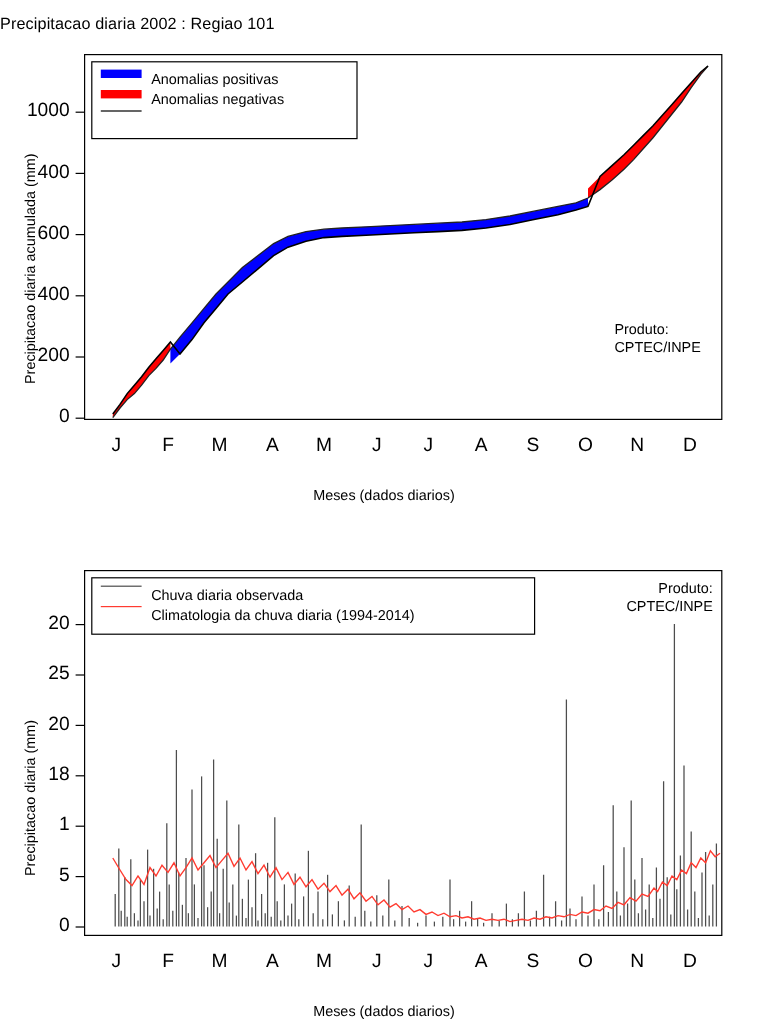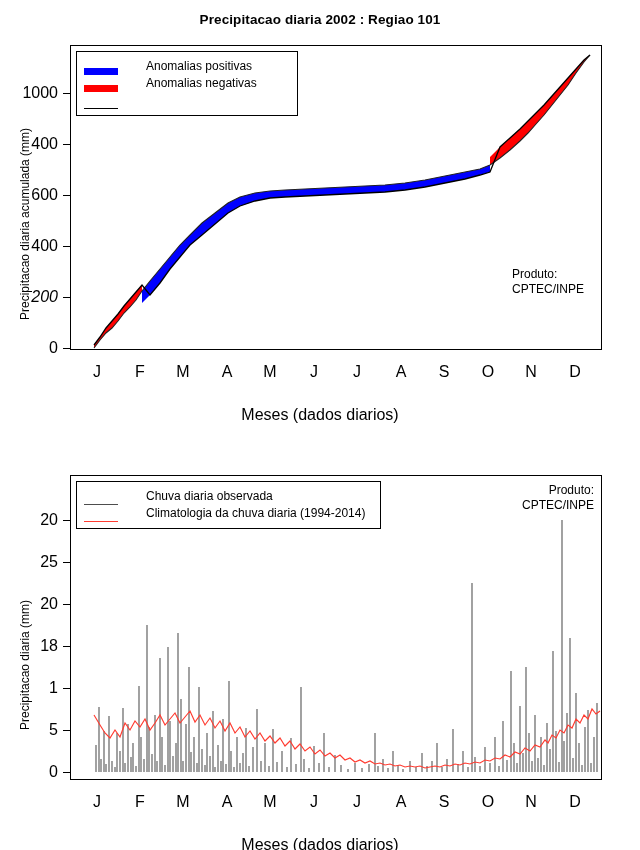--- a/index.html
+++ b/index.html
@@ -10,48 +10,48 @@
     color:#000;
     overflow:hidden;
   }
   .page{position:relative;width:640px;height:850px;}
 
   
   #panel-top{position:absolute;left:0;top:0;width:640px;height:430px;}
   #panel-bottom{position:absolute;left:0;top:430px;width:640px;height:420px;}
 
   .chart-title{
-    position:absolute;width:100%;text-align:center;
-    font-weight:bold;font-size:13.5px;top:12px;letter-spacing:0.1px;
+    position:absolute;width:100%;
+    font-weight:normal;font-size:13.5px;top:12px;letter-spacing:0.1px;
   }
 
   .ylabel{
     position:absolute;
     transform-origin:0 0;
     transform:rotate(-90deg);
     font-size:12px;white-space:nowrap;
   }
   .xlabel{
-    position:absolute;width:100%;text-align:center;font-size:16px;
+    position:absolute;width:100%;text-align:center;font-size:12px;
   }
 
   .plotbox{position:absolute;}
   .plot-frame{position:absolute;inset:0;border:1px solid #000;box-sizing:border-box;}
 
   .tick-label{position:absolute;font-size:16px;}
   .ytick{text-align:right;transform:translateY(-50%);}
   .xtick{text-align:center;transform:translateX(-50%);}
 
   .tickmark{position:absolute;background:#000;}
 
   .legend{
     position:absolute;background:#fff;border:1px solid #000;
     box-sizing:border-box;padding:6px 9px 6px 7px;
   }
-  .legend-row{display:flex;align-items:flex-end;height:17px;gap:20px;}
+  .legend-row{display:flex;align-items:flex-start;height:17px;}
   .legend-key{width:34px;height:0;margin-right:8px;flex:0 0 34px;}
   .legend-text{font-size:12px;line-height:17px;white-space:nowrap;}
 
   .produto{position:absolute;font-size:12px;line-height:15px;white-space:nowrap;}
 
   svg{display:block;overflow:visible;}
 </style>
 </head>
 <body>
 
@@ -105,21 +105,21 @@
       </svg>
 
       <div class="tickmark" style="left:-7px;top:303px;width:7px;height:1px;"></div>
       <div class="tickmark" style="left:-7px;top:252px;width:7px;height:1px;"></div>
       <div class="tickmark" style="left:-7px;top:201px;width:7px;height:1px;"></div>
       <div class="tickmark" style="left:-7px;top:150px;width:7px;height:1px;"></div>
       <div class="tickmark" style="left:-7px;top:99px;width:7px;height:1px;"></div>
       <div class="tickmark" style="left:-7px;top:48px;width:7px;height:1px;"></div>
 
       <div class="tick-label ytick" style="left:-50px;top:303px;width:38px;">0</div>
-      <div class="tick-label ytick" style="left:-50px;top:252px;width:38px;font-style:italic;">200</div>
+      <div class="tick-label ytick" style="left:-50px;top:252px;width:38px;">200</div>
       <div class="tick-label ytick" style="left:-50px;top:201px;width:38px;">400</div>
       <div class="tick-label ytick" style="left:-50px;top:150px;width:38px;">600</div>
       <div class="tick-label ytick" style="left:-50px;top:99px;width:38px;">400</div>
       <div class="tick-label ytick" style="left:-50px;top:48px;width:38px;">1000</div>
 
       <div class="tick-label xtick" style="left:27px;top:318px;width:30px;">J</div>
       <div class="tick-label xtick" style="left:70px;top:318px;width:30px;">F</div>
       <div class="tick-label xtick" style="left:113px;top:318px;width:30px;">M</div>
       <div class="tick-label xtick" style="left:157px;top:318px;width:30px;">A</div>
       <div class="tick-label xtick" style="left:200px;top:318px;width:30px;">M</div>
@@ -349,21 +349,21 @@
       <div class="tick-label xtick" style="left:157px;top:318px;width:30px;">A</div>
       <div class="tick-label xtick" style="left:200px;top:318px;width:30px;">M</div>
       <div class="tick-label xtick" style="left:244px;top:318px;width:30px;">J</div>
       <div class="tick-label xtick" style="left:287px;top:318px;width:30px;">J</div>
       <div class="tick-label xtick" style="left:331px;top:318px;width:30px;">A</div>
       <div class="tick-label xtick" style="left:374px;top:318px;width:30px;">S</div>
       <div class="tick-label xtick" style="left:418px;top:318px;width:30px;">O</div>
       <div class="tick-label xtick" style="left:461px;top:318px;width:30px;">N</div>
       <div class="tick-label xtick" style="left:505px;top:318px;width:30px;">D</div>
 
-      <div class="legend" style="left:6px;top:6px;width:305px;">
+      <div class="legend" style="left:6px;top:6px;width:370px;">
         <div class="legend-row">
           <span class="legend-key" style="border-top:1.3px solid #4d4d4d;"></span>
           <span class="legend-text">Chuva diaria observada</span>
         </div>
         <div class="legend-row">
           <span class="legend-key" style="border-top:1.3px solid #ff3b30;"></span>
           <span class="legend-text">Climatologia da chuva diaria (1994-2014)</span>
         </div>
       </div>
 

